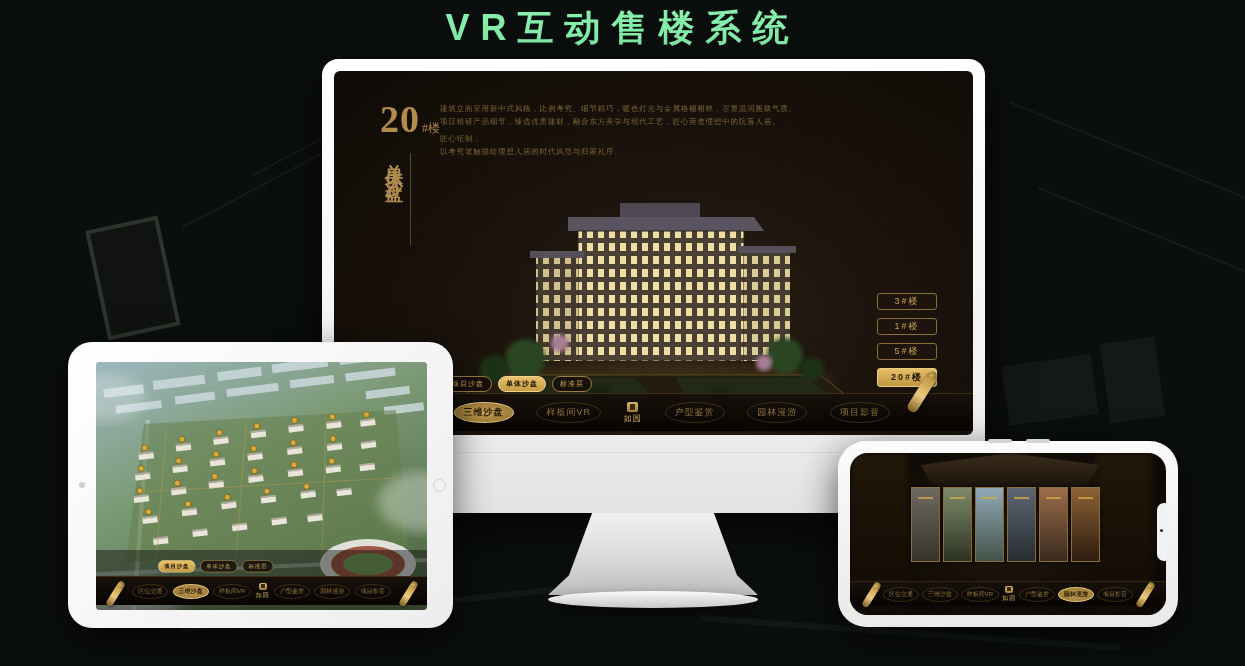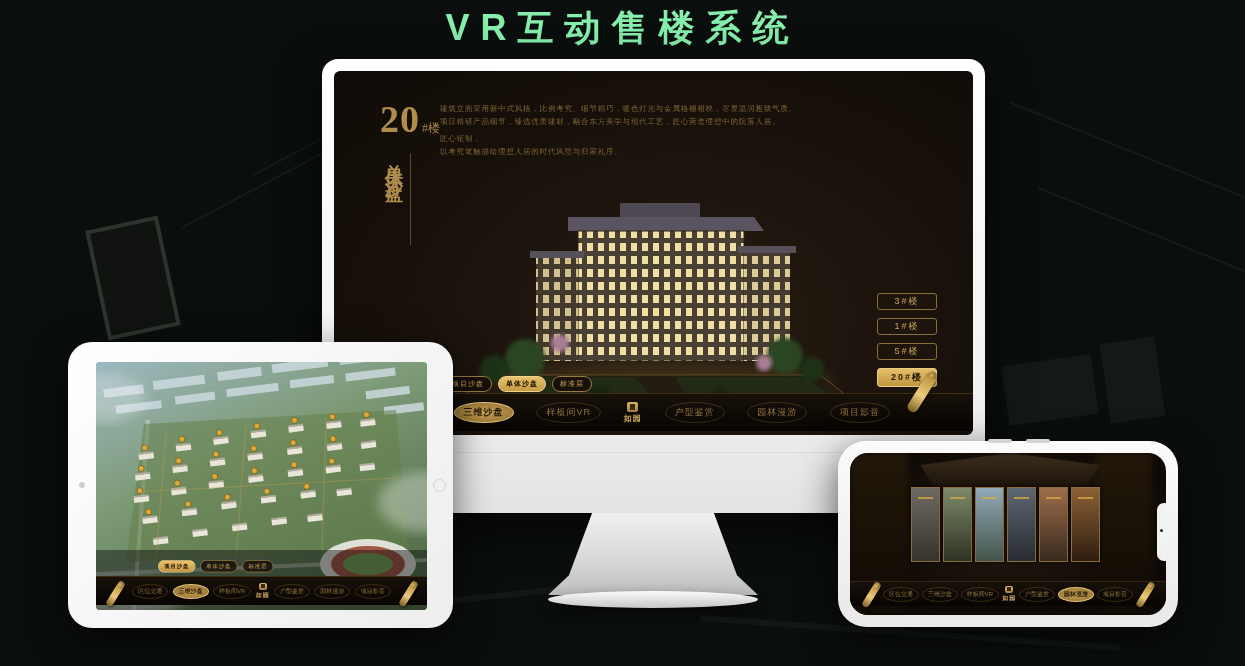--- a/index.html
+++ b/index.html
@@ -58,21 +58,21 @@
           background:linear-gradient(180deg,#17110a,#070402);border-top:1px solid #3c2d14;}
   .m-nav{bottom:4px;height:37px;padding:0 60px 0 14px;}
   .nav-item{color:#8d713e;text-align:left;letter-spacing:1px;cursor:pointer;white-space:nowrap;
             border:1px solid rgba(160,122,50,0.30);border-radius:50%;padding:3px 9px;}
   .m-nav .nav-item{font-size:9px;}
   .nav-item.active{background:radial-gradient(ellipse,#cda555 0%,#8a6a2e 100%);color:#241a08;
                    font-weight:700;border-color:#e8c87c;}
   .nav-logo{display:flex;flex-direction:column;align-items:center;gap:1px;}
   .seal{width:11px;height:10px;background:linear-gradient(180deg,#d9b468,#a5803c);border-radius:2px;position:relative;}
   .seal:after{content:"";position:absolute;left:3px;top:2px;width:5px;height:6px;background:#3a2a10;}
-  .logo-text{font-size:8px;color:#caa661;letter-spacing:1px;font-weight:700;}
+  .logo-text{font-size:8px;color:#caa661;letter-spacing:1px;font-weight:400;}
   
   .scroll-icon{position:absolute;border-radius:5px;cursor:pointer;
                background:linear-gradient(90deg,#7d5f26,#ecca7e 42%,#c29b47 85%,#8a6a2e);
                box-shadow:0 1px 3px rgba(0,0,0,0.7);}
   .scroll-icon:after{content:"";position:absolute;right:-2px;top:50%;width:7px;height:7px;margin-top:-3.5px;
                      border-radius:50%;background:radial-gradient(circle at 35% 35%,#d8b465,#6a4f20);}
   .scroll-m{left:566px;top:316px;width:44px;height:11px;transform:rotate(-58deg);}
   .scroll-s{width:26px;height:7px;transform:rotate(-58deg);}
   
   .tablet-frame{position:absolute;left:68px;top:342px;width:385px;height:286px;border-radius:24px;

